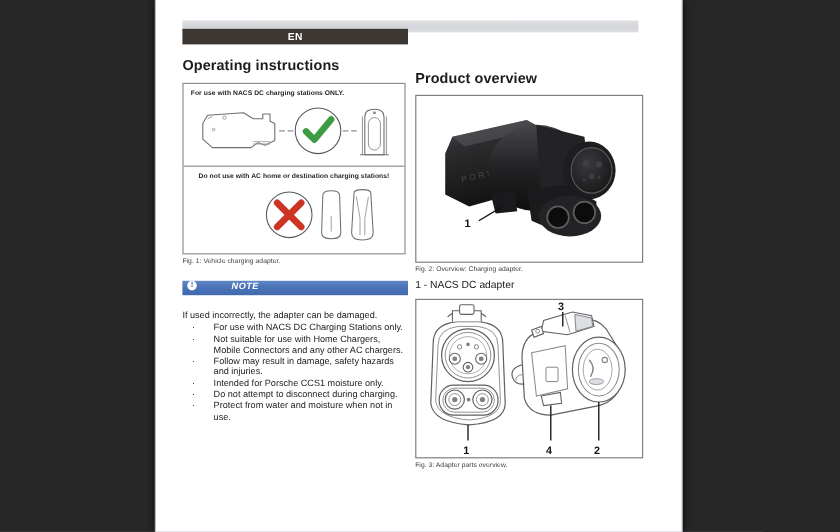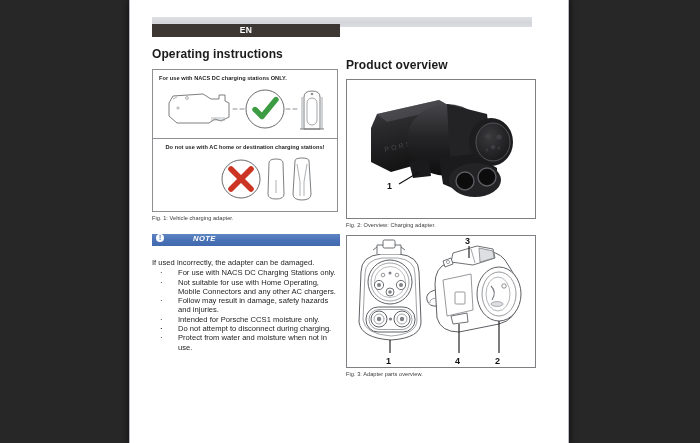--- a/index.html
+++ b/index.html
@@ -255,21 +255,21 @@
 
       <div class="note-box">
         <div class="note-bar">
           <div class="note-icon">!</div>
           <div class="note-label">NOTE</div>
         </div>
         <div class="note-body">
           <p class="note-intro">If used incorrectly, the adapter can be damaged.</p>
           <ul class="note-list">
             <li><span class="bullet">·</span><span>For use with NACS DC Charging Stations only.</span></li>
-            <li><span class="bullet">·</span><span>Not suitable for use with Home Operating, Mobile Connectors and any other AC chargers.</span></li>
+            <li><span class="bullet">·</span><span>Not suitable for use with Home Chargers, Mobile Connectors and any other AC chargers.</span></li>
             <li><span class="bullet">·</span><span>Follow may result in damage, safety hazards and injuries.</span></li>
             <li><span class="bullet">·</span><span>Intended for Porsche CCS1 moisture only.</span></li>
             <li><span class="bullet">·</span></li>
             <li><span class="bullet">·</span><span>Do not attempt to disconnect during charging.</span></li>
             <li><span class="bullet">·</span><span>Protect from water and moisture when not in use.</span></li>
           </ul>
         </div>
       </div>
 
     </div>
@@ -323,20 +323,21 @@
           <ellipse cx="140" cy="97" rx="9" ry="9" fill="#0c0c0d" stroke="#5c5c61" stroke-width="1.4"></ellipse>
 
           <path d="M62 82 L82 78 L84 96 L66 98 Z" fill="#1a1a1c"></path>
 
           <line x1="52" y1="104" x2="72" y2="92" stroke="#111" stroke-width="1.1"></line>
           <text class="callout-num" x="40" y="109">1</text>
         </svg>
       </div>
 
       <div class="fig-caption">Fig. 2: Overview: Charging adapter.</div>
+      <div class="legend-line">1 - NACS DC adapter</div>
 
 
       <div class="fig-frame fig3-frame">
         <svg width="188" height="131" viewBox="0 0 188 131">
           <g fill="#ffffff" stroke="#5e6064" stroke-width="1" stroke-linejoin="round">
 
             <path d="M14 36 Q14 20 34 18 L52 18 Q72 20 72 36 L74 86 Q74 102 44 104 Q14 102 12 86 Z"></path>
           </g>
           <path d="M18 38 Q18 24 35 22 L51 22 Q68 24 68 38 L70 84 Q70 98 44 100 Q18 98 16 84 Z" fill="none" stroke="#8b8d91" stroke-width="0.8"></path>
 

